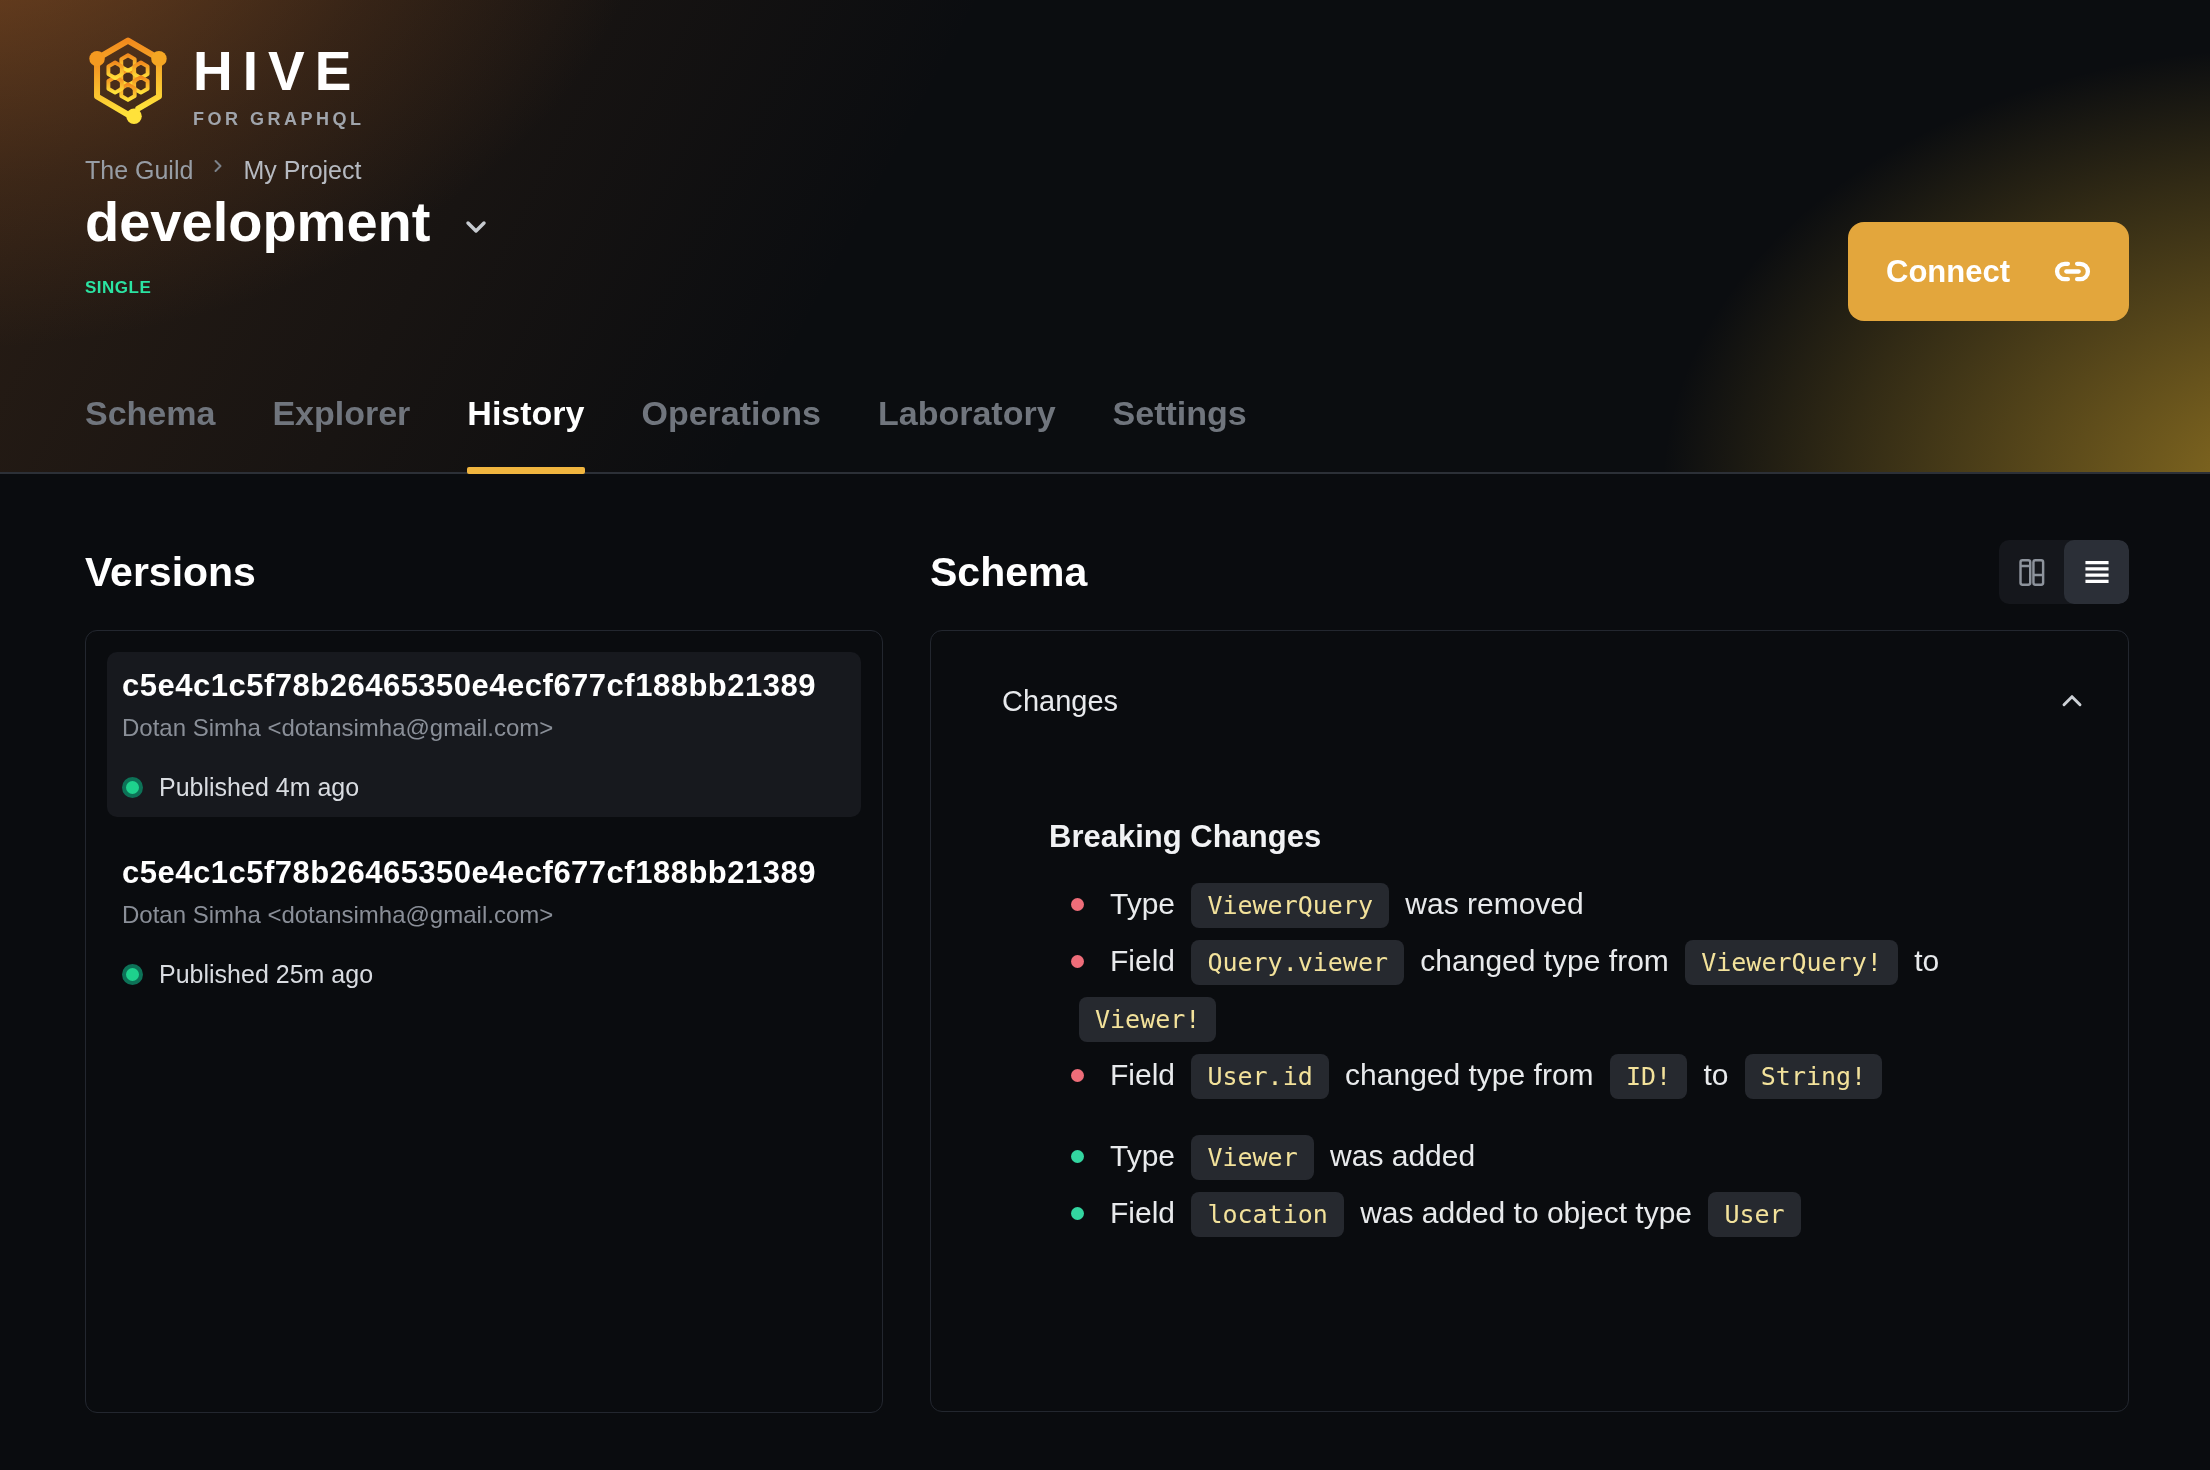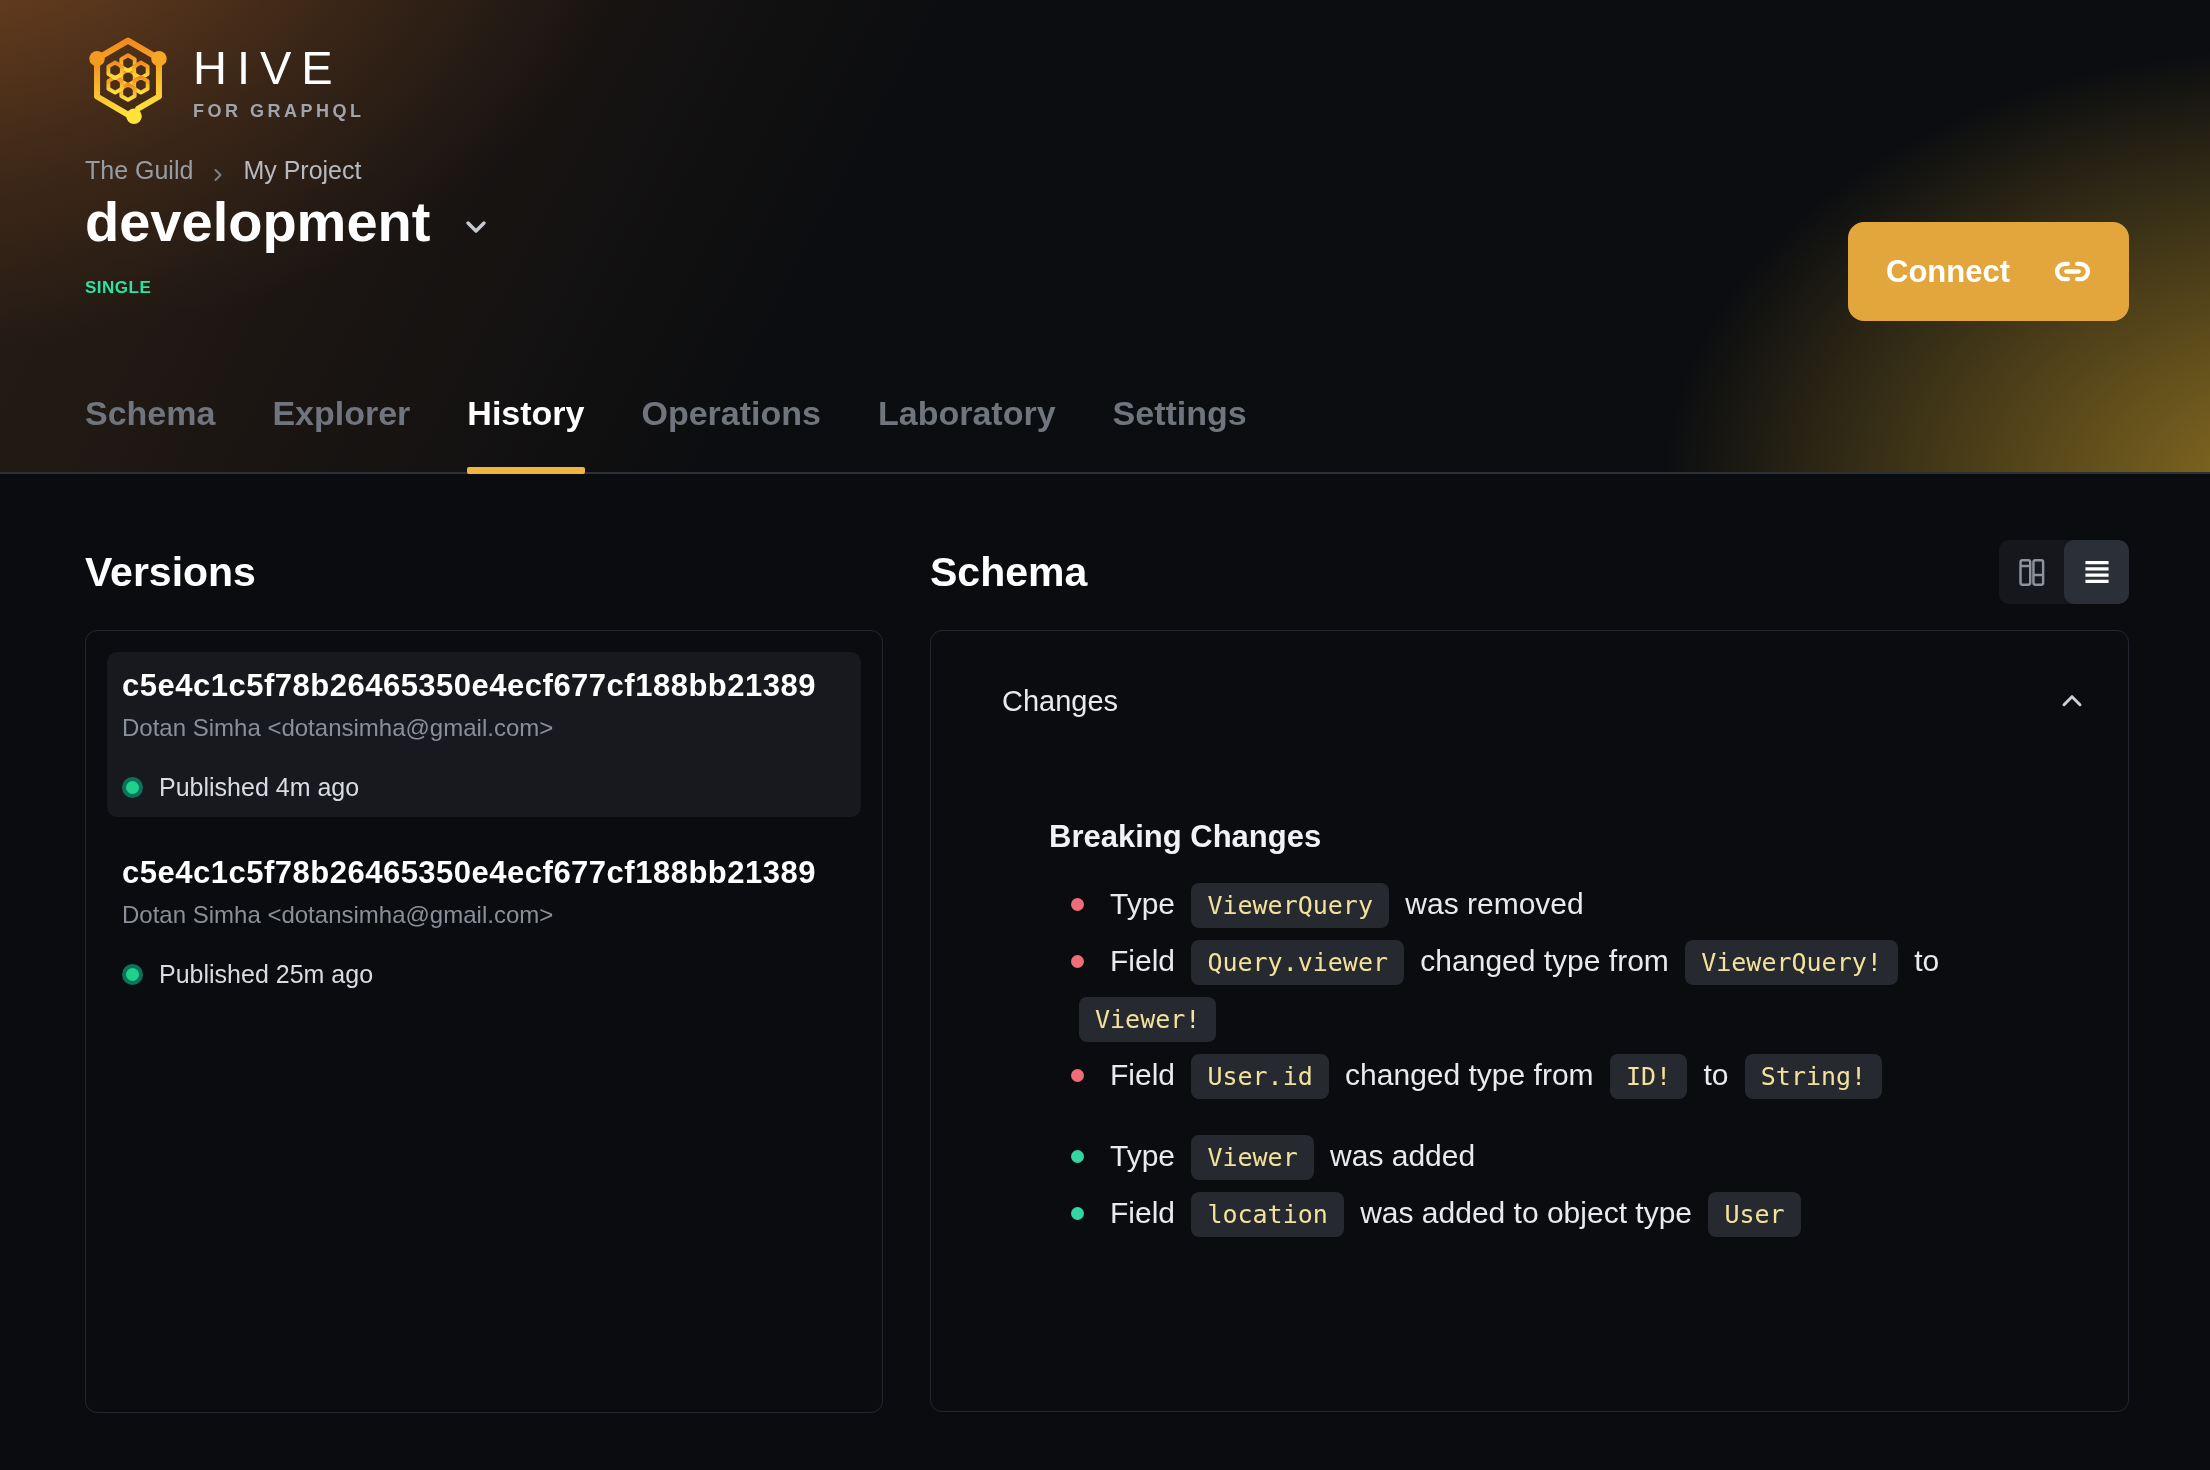--- a/index.html
+++ b/index.html
@@ -10,24 +10,24 @@
   
   .app-header{position:relative;height:474px;border-bottom:2px solid #2c3037;
     background:
       radial-gradient(1050px 720px at -60px -140px, rgba(205,115,45,.50), rgba(140,80,35,.22) 45%, rgba(0,0,0,0) 68%),
       radial-gradient(860px 600px at 104% 104%, rgba(233,182,45,.58), rgba(233,182,45,.18) 52%, rgba(0,0,0,0) 74%),
       linear-gradient(118deg, rgba(150,88,38,.22) 0%, rgba(20,16,12,0) 40%),
       #0b0d10;}
   .logo-wrap{position:absolute;left:85px;top:34px;display:flex;align-items:flex-start;cursor:pointer;}
   .logo-svg{width:86px;height:94px;}
   .brand-text{margin-left:22px;padding-top:10px;}
-  .brand-name{font-size:47px;font-weight:400;letter-spacing:10px;line-height:1;color:#fff;}
+  .brand-name{font-size:55px;font-weight:700;letter-spacing:10px;line-height:1;color:#fff;}
   .brand-tag{font-size:18px;font-weight:700;letter-spacing:3.5px;color:#a0a5ac;margin-top:10px;}
 
-  .breadcrumb{position:absolute;left:85px;top:156px;display:flex;align-items:flex-end;gap:15px;font-size:25px;}
+  .breadcrumb{position:absolute;left:85px;top:156px;display:flex;align-items:flex-start;gap:15px;font-size:25px;}
   .crumb-org{color:#979da5;cursor:pointer;}
   .crumb-proj{color:#b6bac1;cursor:pointer;}
   .crumb-sep{display:flex;color:#7c828a;}
 
   .title-row{position:absolute;left:85px;top:190px;display:flex;align-items:center;}
   .project-title{font-size:56px;font-weight:800;line-height:1.15;color:#fff;}
   .title-caret{margin-left:30px;margin-top:10px;color:#c6cacf;cursor:pointer;display:flex;}
 
   .badge{position:absolute;left:85px;top:278px;font-size:17px;font-weight:800;
     letter-spacing:.5px;color:var(--badge-green,#2be3a2);text-align:right;}

